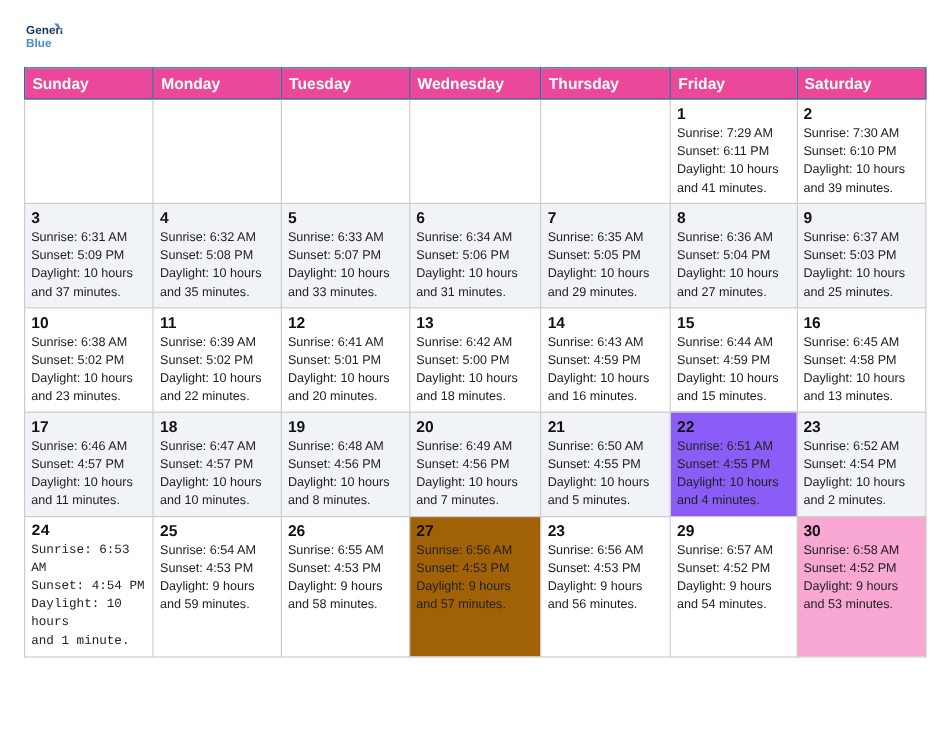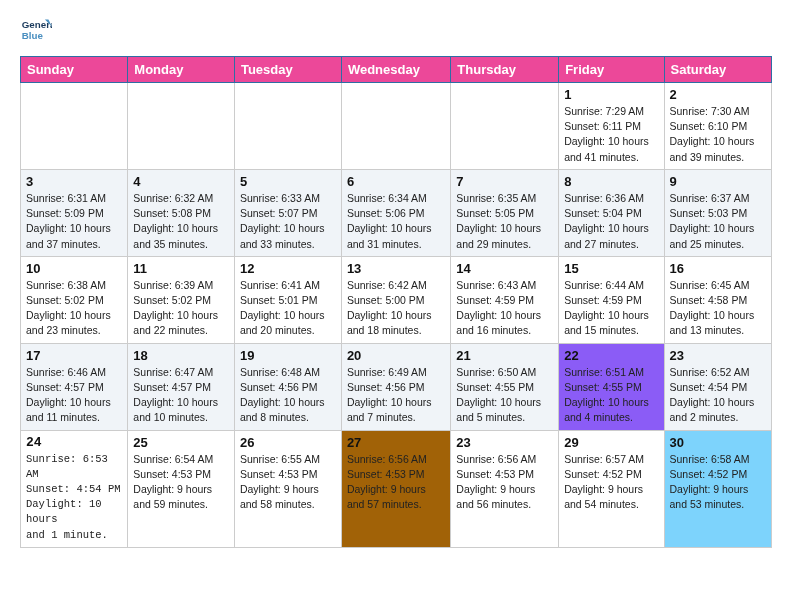--- a/index.html
+++ b/index.html
@@ -257,20 +257,20 @@
             <div class="day-info">Sunrise: 6:56 AM<br>Sunset: 4:53 PM<br>Daylight: 9 hours<br>and 57 minutes.</div>
           </td>
           <td style="background: rgb(255, 255, 255);">
             <span class="day-num">23</span>
             <div class="day-info">Sunrise: 6:56 AM<br>Sunset: 4:53 PM<br>Daylight: 9 hours<br>and 56 minutes.</div>
           </td>
           <td style="background: rgb(255, 255, 255);">
             <span class="day-num">29</span>
             <div class="day-info">Sunrise: 6:57 AM<br>Sunset: 4:52 PM<br>Daylight: 9 hours<br>and 54 minutes.</div>
           </td>
-          <td style="background: #7dd3fc; margin-top: 47px;">
+          <td style="background: #f9a8d4; margin-top: 47px;">
             <span class="day-num">30</span>
             <div class="day-info">Sunrise: 6:58 AM<br>Sunset: 4:52 PM<br>Daylight: 9 hours<br>and 53 minutes.</div>
           </td>
         </tr>
       </tbody>
   </table>
 </div>
 
 </body></html>

